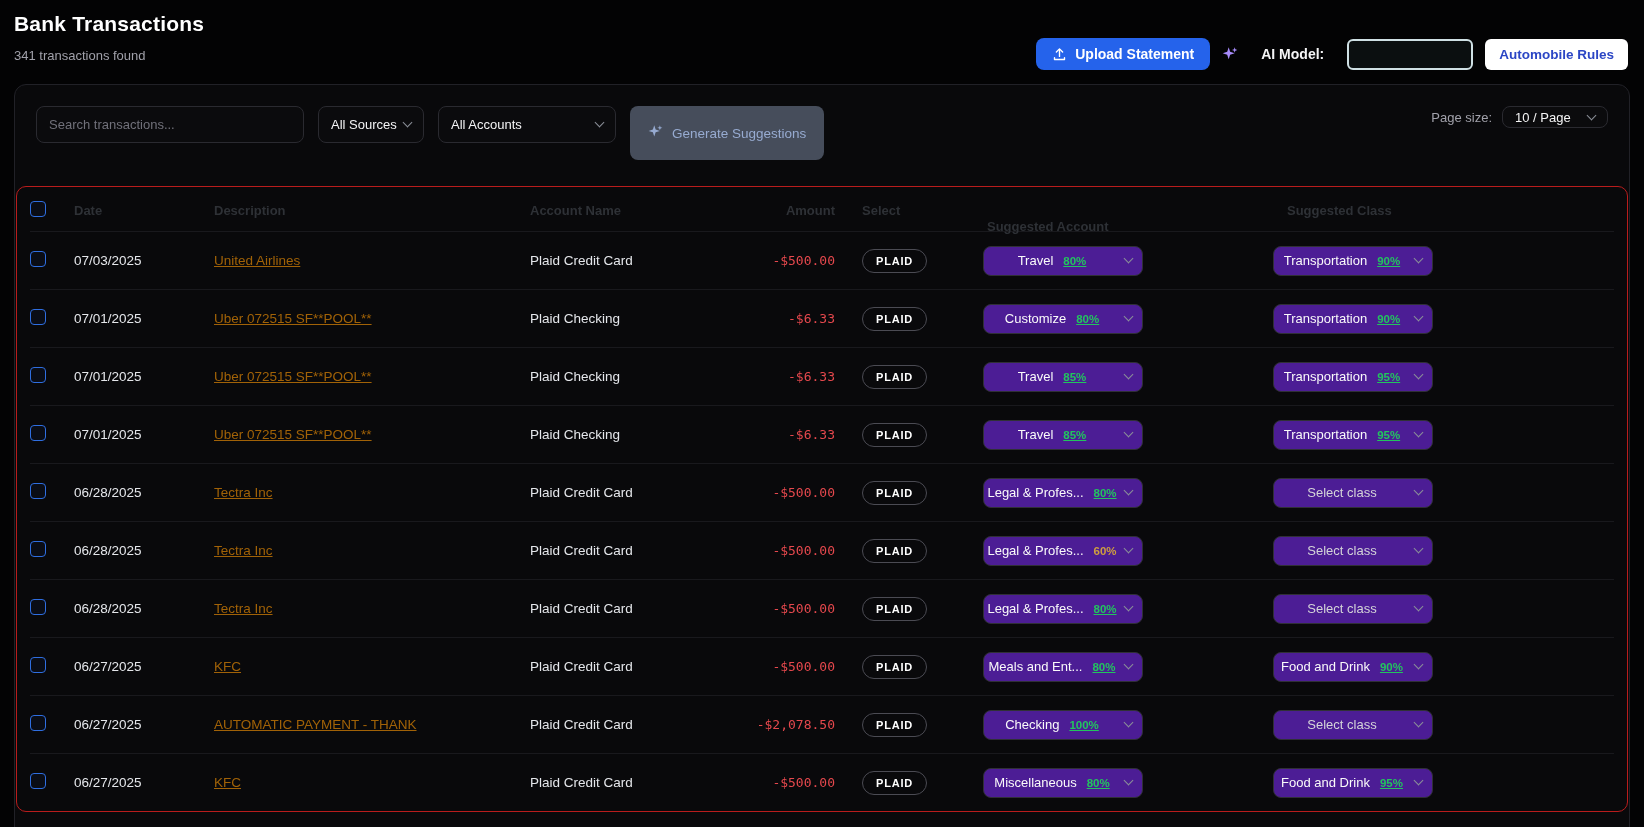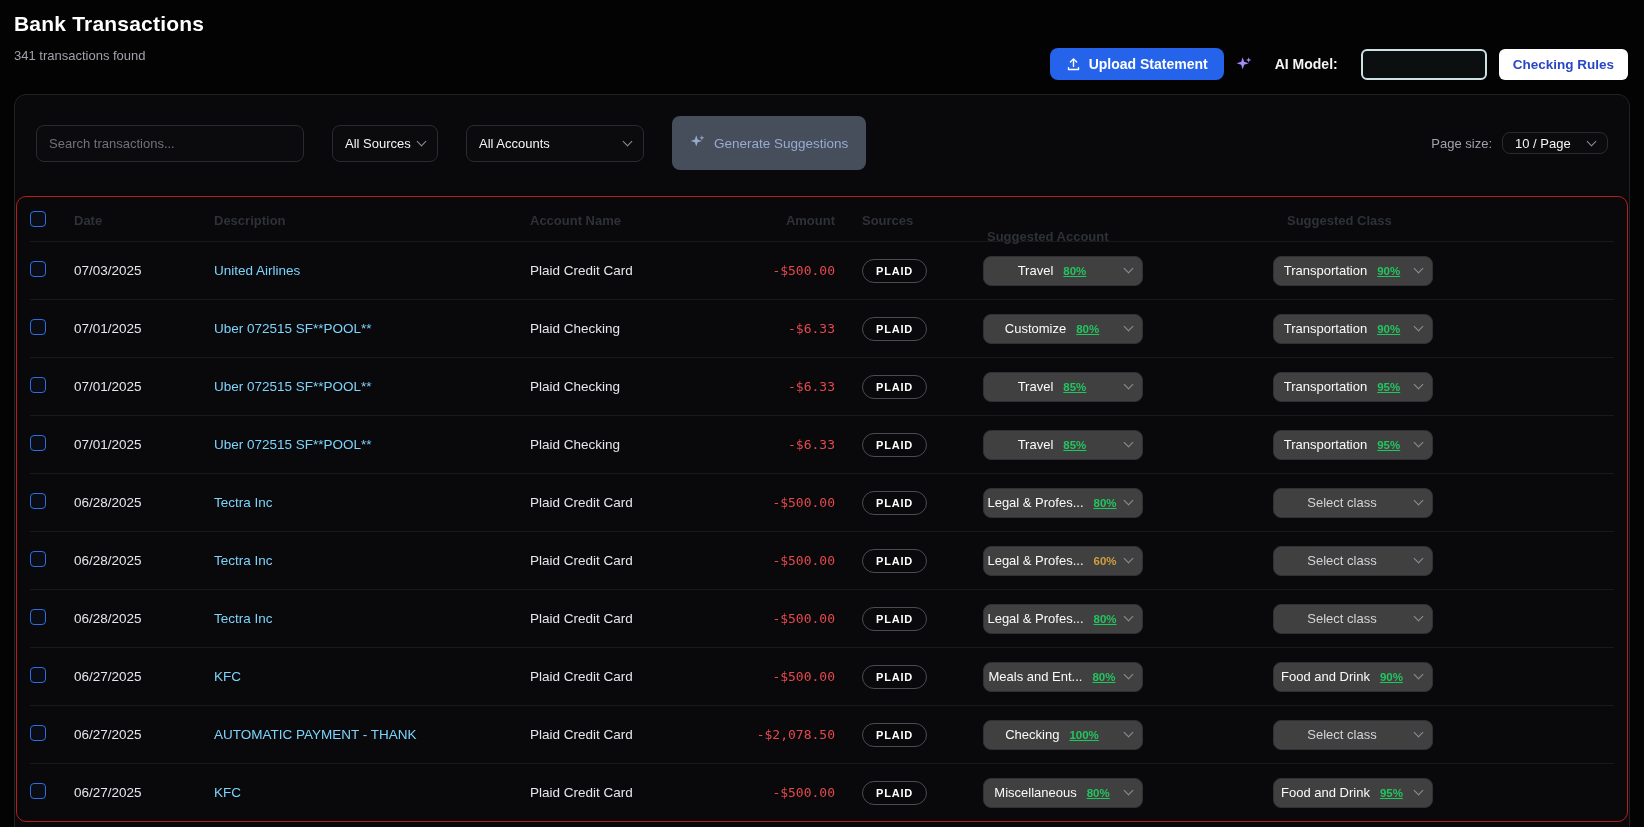--- a/index.html
+++ b/index.html
@@ -5,33 +5,33 @@
   * { margin:0; padding:0; box-sizing:border-box; }
   html,body { width:1644px; height:827px; overflow:hidden; }
   body {
     background:#030304; color:#fafafa;
     font-family:"Liberation Sans", sans-serif;
   }
   
   .page-header { display:flex; justify-content:space-between; align-items:flex-start; padding:12px 16px 0 14px; }
   .title { font-size:21px; font-weight:700; letter-spacing:.2px; color:#ffffff; }
   .subtitle { margin-top:12px; font-size:13px; color:#a1a1aa; }
-  .actions { display:flex; align-items:center; gap:12px; margin-top:36px; }
+  .actions { display:flex; align-items:center; gap:12px; margin-top:26px; }
   .btn-upload { display:flex; align-items:center; gap:8px; background:var(--accent,#2563eb); color:#fff;
     border:none; border-radius:8px; padding:8px 16px; font-size:14px; font-weight:600; cursor:pointer;
     font-family:inherit; }
   .btn-upload svg { display:block; }
   .ai-model { display:flex; align-items:center; gap:23px; font-size:14px; font-weight:700; color:#f4f4f5; }
   .sparkle { color:var(--purple,#a78bfa); display:flex; }
   .ai-select { width:126px; height:31px; border:2px solid #cfe0e4; border-radius:6px; background:#0b0f10; cursor:pointer; }
   .btn-rules { background:#ffffff; color:#2b46c5; border:none; border-radius:6px; padding:8px 14px;
     font-size:13.5px; font-weight:600; cursor:pointer; font-family:inherit; }
   
   .card { margin:14px 14px 0 14px; background:#09090b; border:1px solid #212127; border-radius:12px; height:762px; }
-  .filters { display:flex; align-items:center; gap:28px; padding:21px 21px 0 21px; }
+  .filters { display:flex; align-items:flex-start; gap:14px; padding:21px 21px 0 21px; }
   .input, .select { background:#0b0b0d; border:1px solid #2a2a30; border-radius:8px; color:#f4f4f5;
     font-size:13px; font-family:inherit; }
   .search { width:268px; height:37px; padding:0 12px; }
   .search::placeholder { color:#71717a; }
   .select { display:flex; align-items:center; justify-content:space-between; padding:0 12px; height:37px; cursor:pointer; }
   .sel-sources { width:106px; }
   .sel-accounts { width:178px; }
   .btn-generate { display:flex; align-items:center; gap:9px; background:#464d5b; color:#97abd1;
     border:none; border-radius:8px; height:54px; padding:0 18px; font-size:13.5px; font-weight:500;
     font-family:inherit; cursor:default; }
@@ -45,25 +45,25 @@
   .tgrid { display:grid; grid-template-columns:44px 140px 316px 205px 100px 148px 290px 1fr; align-items:center; }
   .thead { height:44px; color:#2e3136; font-size:13px; font-weight:600; }
   .trow { height:58px; border-top:1px solid #19191d; }
   .cell-amount, .h-amount { text-align:right; }
   .cell-source, .h-source { padding-left:27px; }
   .h-sugacct { padding-left:4px;margin-top:32px; }
   .h-sugclass { padding-left:14px; }
   .checkbox { width:16px; height:16px; border:1.5px solid #2f6ee0; border-radius:4px;
     background:rgba(37,99,235,.05); display:inline-block; cursor:pointer; }
   .c-date, .c-account { font-size:13.5px; color:#e5e7eb; }
-  .c-desc { font-size:13.5px; color:#7dd3fc; }
+  .c-desc { font-size:13.5px; color:#a16207;text-decoration:underline; }
   .c-amount { font-family:"DejaVu Sans Mono", monospace; font-size:13px; color:var(--red,#e5484d); }
   .badge { display:inline-block; padding:5px 13px; border:1px solid #4b4b53; border-radius:999px;
     font-size:11px; font-weight:700; letter-spacing:.8px; color:#ffffff; }
-  .dd { position:relative; width:160px; height:30px; background:#404040; border:1px solid #303036;
+  .dd { position:relative; width:160px; height:30px; background:#4c1d95; border:1px solid #303036;
     border-radius:8px; display:flex; align-items:center; justify-content:center; gap:10px;
     padding-right:22px; cursor:pointer; font-family:inherit; color:inherit; }
   .dd .chev { position:absolute; right:10px; top:12px; }
   .dd-label { font-size:13px; color:#fafafa; white-space:nowrap; }
   .dd-label.muted { color:#d4d4d8; }
   .dd-pct { font-size:11.5px; font-weight:600; }
   .pct-green { color:var(--green,#22c55e);text-decoration:underline; }
   .pct-amber { color:var(--amber,#cf9f3f); }
 </style>
 </head>
@@ -88,21 +88,21 @@
     <div class="ai-model">
       <span class="sparkle">
         <svg width="16" height="16" viewBox="0 0 24 24" fill="currentColor">
           <path d="M10 2 L12.2 8.8 L19 11 L12.2 13.2 L10 20 L7.8 13.2 L1 11 L7.8 8.8 Z"></path>
           <path d="M19 2 L20 5 L23 6 L20 7 L19 10 L18 7 L15 6 L18 5 Z"></path>
         </svg>
       </span>
       <span>AI Model:</span>
       <span class="ai-select"></span>
     </div>
-    <button class="btn-rules">Checking Rules</button>
+    <button class="btn-rules">Automobile Rules</button>
   </div>
 </div>
 
 <div class="card">
   <div class="filters">
     <input class="input search" placeholder="Search transactions..." style="">
     <div class="select sel-sources">
       <span>All Sources</span>
       <span class="chev"></span>
     </div>
@@ -128,21 +128,21 @@
     </div>
   </div>
 
   <div class="tablebox">
     <div class="tgrid thead">
       <span><span class="checkbox"></span></span>
       <span>Date</span>
       <span>Description</span>
       <span>Account Name</span>
       <span class="h-amount">Amount</span>
-      <span class="h-source">Sources</span>
+      <span class="h-source">Select</span>
       <span class="h-sugacct">Suggested Account</span>
       <span class="h-sugclass">Suggested Class</span>
     </div>
     <div id="table-body">
   <div class="tgrid trow">
     <span><span class="checkbox"></span></span>
     <span class="c-date">07/03/2025</span>
     <span class="c-desc">United Airlines</span>
     <span class="c-account">Plaid Credit Card</span>
     <span class="cell-amount c-amount">-$500.00</span>

